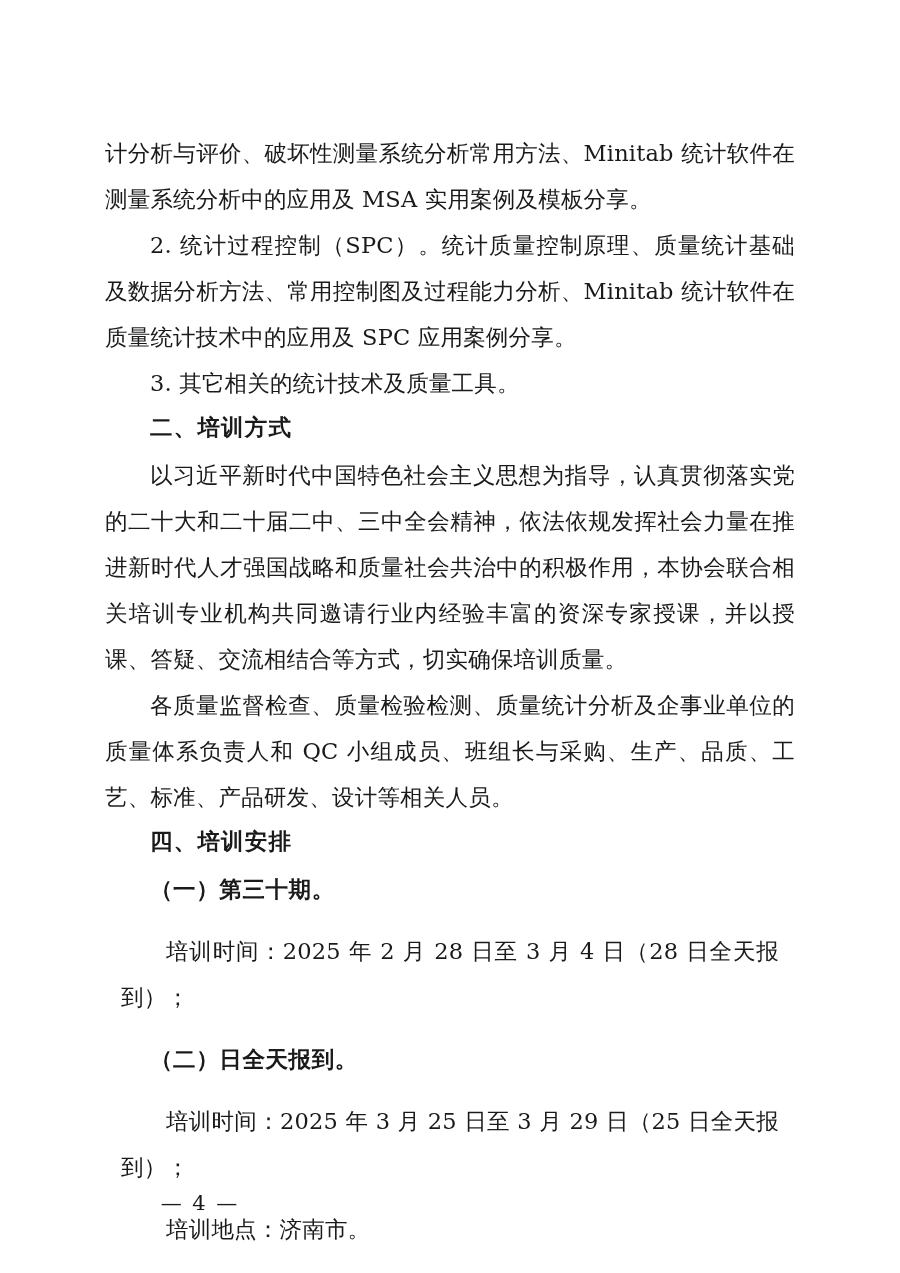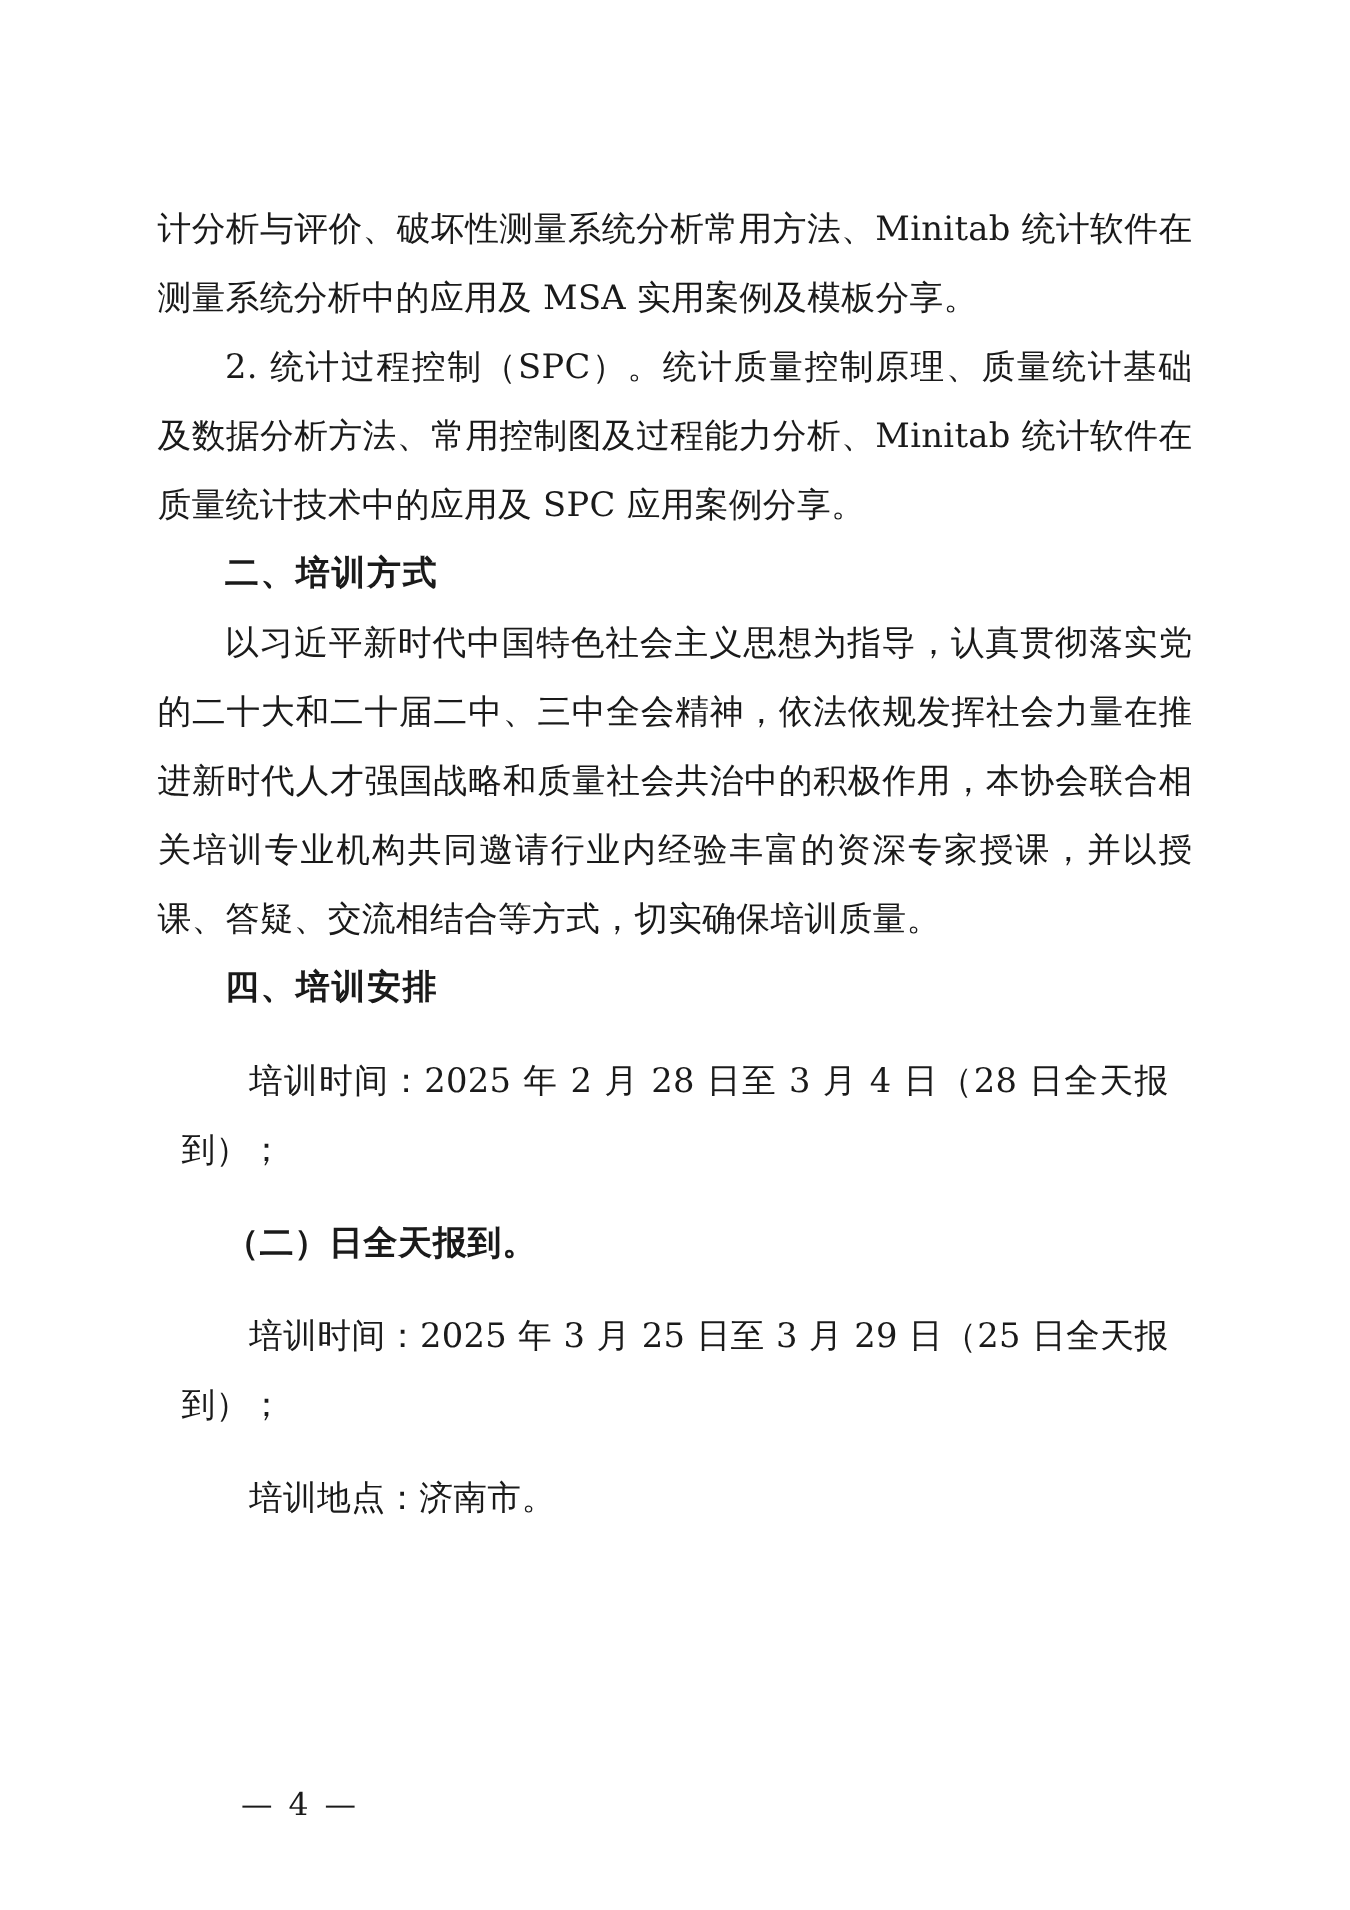--- a/index.html
+++ b/index.html
@@ -73,27 +73,30 @@
   }
 </style>
 </head>
 <body>
 
 <div class="page">
   <div class="doc-body">
 
     <p class="para">计分析与评价、破坏性测量系统分析常用方法、Minitab 统计软件在测量系统分析中的应用及 MSA 实用案例及模板分享。</p>
     <p class="para indent">2. 统计过程控制（SPC）。统计质量控制原理、质量统计基础及数据分析方法、常用控制图及过程能力分析、Minitab 统计软件在质量统计技术中的应用及 SPC 应用案例分享。</p>
+    <p class="para indent">3. 其它相关的统计技术及质量工具。</p>
 
     <p class="heading">二、培训方式</p>
     <p class="para indent">以习近平新时代中国特色社会主义思想为指导，认真贯彻落实党的二十大和二十届二中、三中全会精神，依法依规发挥社会力量在推进新时代人才强国战略和质量社会共治中的积极作用，本协会联合相关培训专业机构共同邀请行业内经验丰富的资深专家授课，并以授课、答疑、交流相结合等方式，切实确保培训质量。</p>
 
+    <p class="para indent">各质量监督检查、质量检验检测、质量统计分析及企事业单位的质量体系负责人和 QC 小组成员、班组长与采购、生产、品质、工艺、标准、产品研发、设计等相关人员。</p>
 
     <p class="heading">四、培训安排</p>
 
+    <p class="subheading">（一）第三十期。</p>
     <p class="detail">培训时间：2025 年 2 月 28 日至 3 月 4 日（28 日全天报到）；</p>
 
     <p class="subheading">（二）日全天报到。</p>
     <p class="detail">培训时间：2025 年 3 月 25 日至 3 月 29 日（25 日全天报到）；</p>
     <p class="detail">培训地点：济南市。</p>
 
   </div>
 </div>
 
 <div class="page-number">

